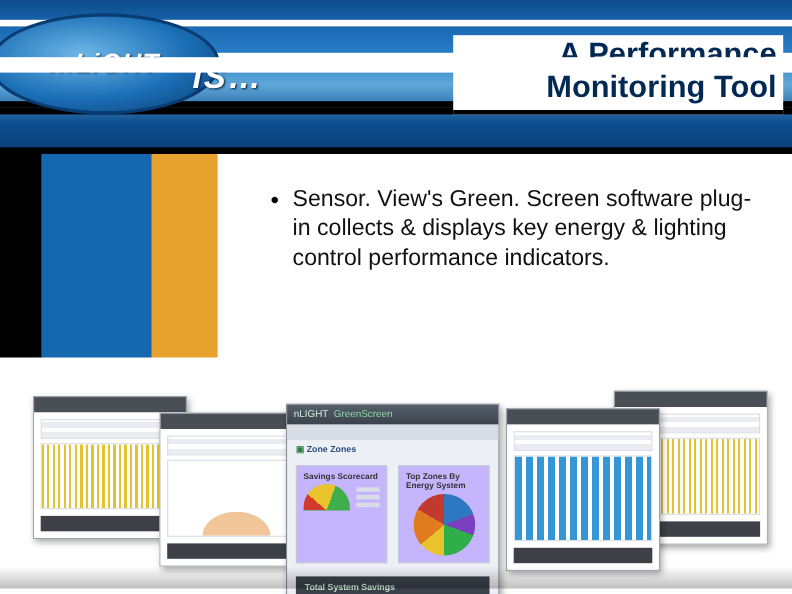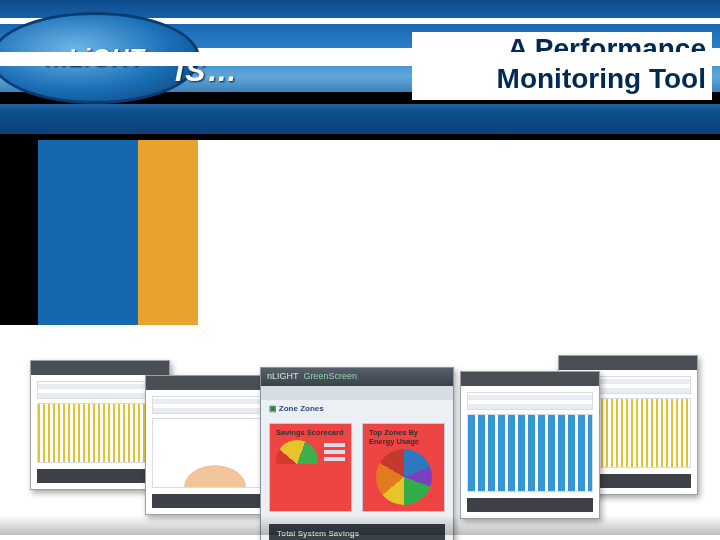--- a/index.html
+++ b/index.html
@@ -172,21 +172,21 @@
     font-size: 7px; color:#445; padding: 2px 6px;
   }
   .dash-zone-h {
     font-size: 8px; font-weight: bold; color: #2a4d7d;
     padding: 4px 8px;
   }
   .dash-body {
     display: flex; gap: 10px; padding: 6px 8px;
   }
   .card {
-    background: #ef4444; border: 1px solid #c3cad3; flex: 1;
+    background: #c4b5fd; border: 1px solid #c3cad3; flex: 1;
     padding: 4px 6px;
   }
   .card h4 { font-size: 7.5px; color:#333; margin-bottom: 3px; }
   .gauge-row { display:flex; gap:6px; align-items:center; }
   .gauge {
     width: 42px; height: 24px; border-top-left-radius: 42px; border-top-right-radius: 42px;
     background: conic-gradient(from -90deg at 50% 100%, #d23a2e 0 40deg, #e8c32b 40deg 110deg, #3fae4c 110deg 180deg);
   }
   .pie {
     width: 56px; height: 56px; border-radius: 50%;
@@ -224,20 +224,25 @@
     <h1>A Performance Monitoring Tool</h1>
   </div>
 </div>
 
 <div class="body-row">
   <div class="col-black"></div>
   <div class="col-blue"></div>
   <div class="col-gold"></div>
   <div class="col-white"></div>
 
+  <div class="bullet-col">
+    <ul>
+      <li>Sensor. View's Green. Screen software plug-in collects &amp; displays key energy &amp; lighting control performance indicators.</li>
+    </ul>
+  </div>
 </div>
 
 <div class="thumbs">
 
   <div class="thumb" style="left:30px; top:15px; width:140px;">
     <div class="tbar"></div>
     <div class="tbody">
       <div class="mini-table"></div>
       <div class="spark spark-yellow"></div>
       <div class="footer-strip"></div>
@@ -287,21 +292,21 @@
         <div class="gauge-row">
           <div class="gauge"></div>
           <div style="flex:1">
             <div style="height:4px;background:#d9dee6;margin:3px 0"></div>
             <div style="height:4px;background:#d9dee6;margin:3px 0"></div>
             <div style="height:4px;background:#d9dee6;margin:3px 0"></div>
           </div>
         </div>
       </div>
       <div class="card">
-        <h4>Top Zones By Energy Usage</h4>
+        <h4>Top Zones By Energy System</h4>
         <div class="pie"></div>
       </div>
     </div>
     <div class="dash-total">
       <span>Total System Savings</span>
     </div>
   </div>
 
   <div class="bottom-shadow"></div>
 </div>

